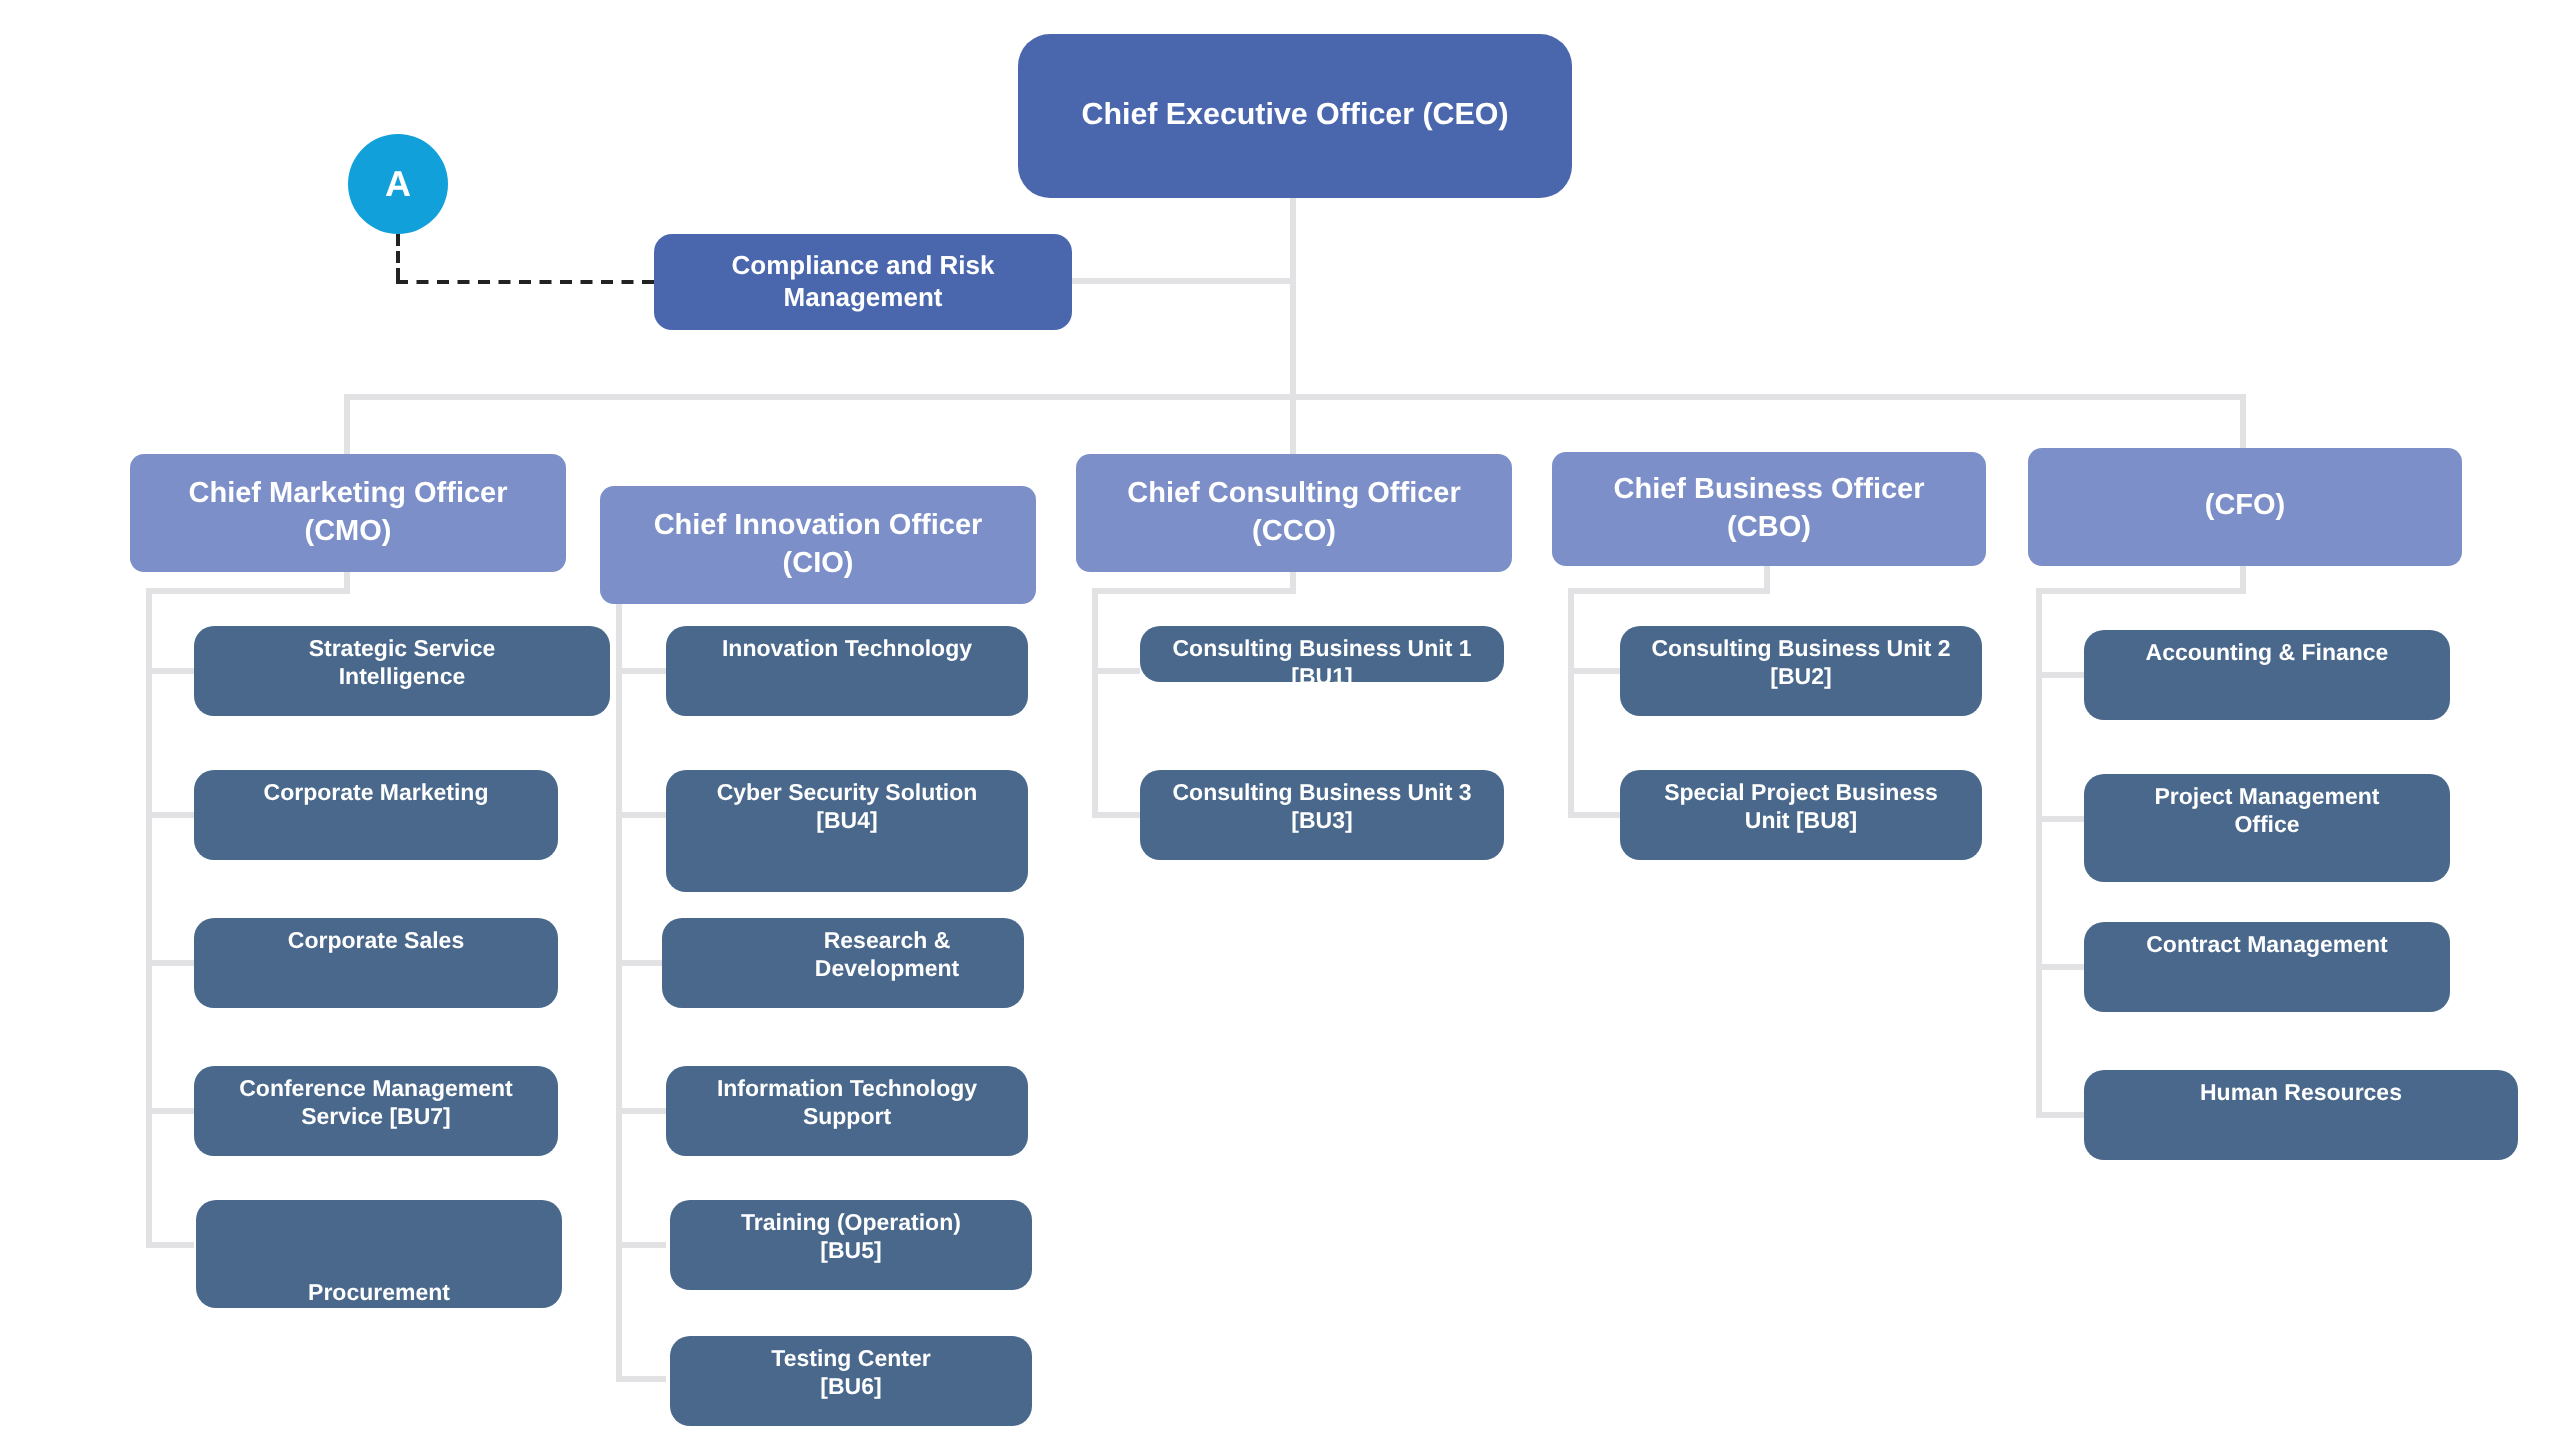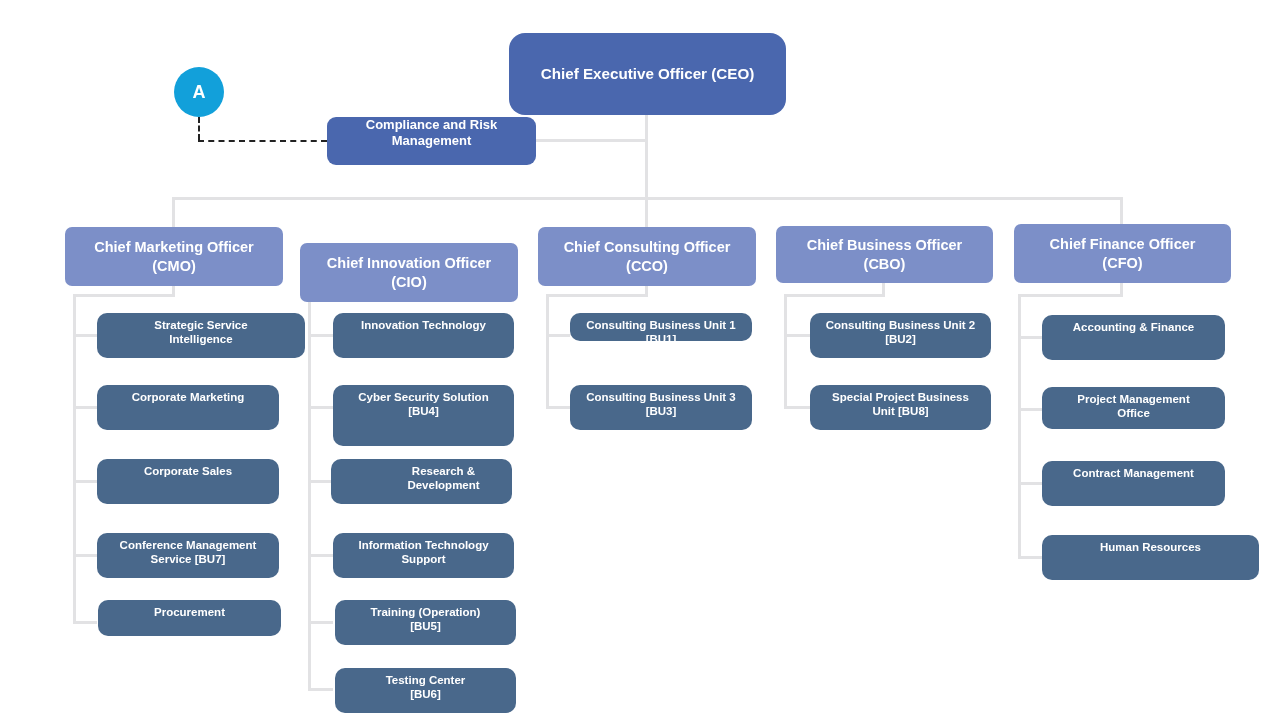--- a/index.html
+++ b/index.html
@@ -9,21 +9,21 @@
   }
   
   .cn{position:absolute;background:var(--connector,#E2E2E4);}
   .dash-v{position:absolute;width:0;border-left:2px dashed #222;}
   .dash-h{position:absolute;height:0;border-top:2px dashed #222;}
   
   .node{position:absolute;display:flex;flex-direction:column;align-items:center;
         color:#fff;font-weight:bold;text-align:center;box-sizing:border-box;}
   .exec{background:var(--executive,#4A67AE);border-radius:16px;justify-content:center;
         font-size:15.2px;line-height:18px;}
-  .staff{background:var(--executive,#4A67AE);border-radius:9px;justify-content:flex-start;
+  .staff{background:var(--executive,#4A67AE);border-radius:9px;justify-content:center;
         font-size:13px;line-height:16px;}
   .officer{background:var(--officer,#7C8FC8);border-radius:7px;justify-content:center;
         font-size:14.5px;line-height:18.5px;}
   .sub{background:var(--unit,#49688B);border-radius:10px;justify-content:flex-start;
         font-size:11.5px;line-height:13.5px;padding-top:6px;}
   .marker{background:var(--marker,#12A0DA);border-radius:50%;justify-content:center;
         font-size:18px;}
   .ln{width:100%;}
 </style>
 </head>
@@ -72,21 +72,21 @@
   <div class="cn" style="left:1018px;top:294px;width:105px;height:3px;"></div>
   <div class="cn" style="left:1018px;top:294px;width:3px;height:264px;"></div>
   <div class="cn" style="left:1018px;top:336px;width:24px;height:3px;"></div>
   <div class="cn" style="left:1018px;top:408px;width:24px;height:3px;"></div>
   <div class="cn" style="left:1018px;top:482px;width:24px;height:3px;"></div>
   <div class="cn" style="left:1018px;top:556px;width:24px;height:3px;"></div>
 
   <div class="dash-v" style="left:198px;top:117px;height:23px;"></div>
   <div class="dash-h" style="left:198px;top:140px;width:129px;"></div>
 
-  <div class="node exec" style="left:509px;top:17px;width:277px;height:82px;margin-top:16px;">
+  <div class="node exec" style="left:509px;top:17px;width:277px;height:82px;">
     <div class="ln">Chief Executive Officer (CEO)</div>
   </div>
 
   <div class="node marker" style="left:174px;top:67px;width:50px;height:50px;">
     <div class="ln">A</div>
   </div>
 
   <div class="node staff" style="left:327px;top:117px;width:209px;height:48px;">
     <div class="ln">Compliance and Risk</div>
     <div class="ln">Management</div>
@@ -102,39 +102,38 @@
   </div>
   <div class="node officer" style="left:538px;top:227px;width:218px;height:59px;">
     <div class="ln">Chief Consulting Officer</div>
     <div class="ln">(CCO)</div>
   </div>
   <div class="node officer" style="left:776px;top:226px;width:217px;height:57px;">
     <div class="ln">Chief Business Officer</div>
     <div class="ln">(CBO)</div>
   </div>
   <div class="node officer" style="left:1014px;top:224px;width:217px;height:59px;">
-    <div class="ln">Chief Finance Officer</div>
     <div class="ln">(CFO)</div>
   </div>
 
   <div class="node sub" style="left:97px;top:313px;width:208px;height:45px;">
     <div class="ln">Strategic Service</div>
     <div class="ln">Intelligence</div>
   </div>
   <div class="node sub" style="left:97px;top:385px;width:182px;height:45px;">
     <div class="ln">Corporate Marketing</div>
   </div>
   <div class="node sub" style="left:97px;top:459px;width:182px;height:45px;">
     <div class="ln">Corporate Sales</div>
   </div>
   <div class="node sub" style="left:97px;top:533px;width:182px;height:45px;">
     <div class="ln">Conference Management</div>
     <div class="ln">Service [BU7]</div>
   </div>
-  <div class="node sub" style="left:98px;top:600px;width:183px;height:36px;">
+  <div class="node sub" style="left:98px;top:600px;width:183px;height:54px;justify-content:flex-end;">
     <div class="ln">Procurement</div>
   </div>
 
   <div class="node sub" style="left:333px;top:313px;width:181px;height:45px;">
     <div class="ln">Innovation Technology</div>
   </div>
   <div class="node sub" style="left:333px;top:385px;width:181px;height:61px;">
     <div class="ln">Cyber Security Solution</div>
     <div class="ln">[BU4]</div>
   </div>
@@ -168,21 +167,21 @@
     <div class="ln">[BU2]</div>
   </div>
   <div class="node sub" style="left:810px;top:385px;width:181px;height:45px;text-align:center;">
     <div class="ln">Special Project Business</div>
     <div class="ln">Unit [BU8]</div>
   </div>
 
   <div class="node sub" style="left:1042px;top:315px;width:183px;height:45px;">
     <div class="ln">Accounting &amp; Finance</div>
   </div>
-  <div class="node sub" style="left:1042px;top:387px;width:183px;height:42px;">
+  <div class="node sub" style="left:1042px;top:387px;width:183px;height:54px;">
     <div class="ln">Project Management</div>
     <div class="ln">Office</div>
   </div>
   <div class="node sub" style="left:1042px;top:461px;width:183px;height:45px;">
     <div class="ln">Contract Management</div>
   </div>
   <div class="node sub" style="left:1042px;top:535px;width:217px;height:45px;">
     <div class="ln">Human Resources</div>
   </div>
 

